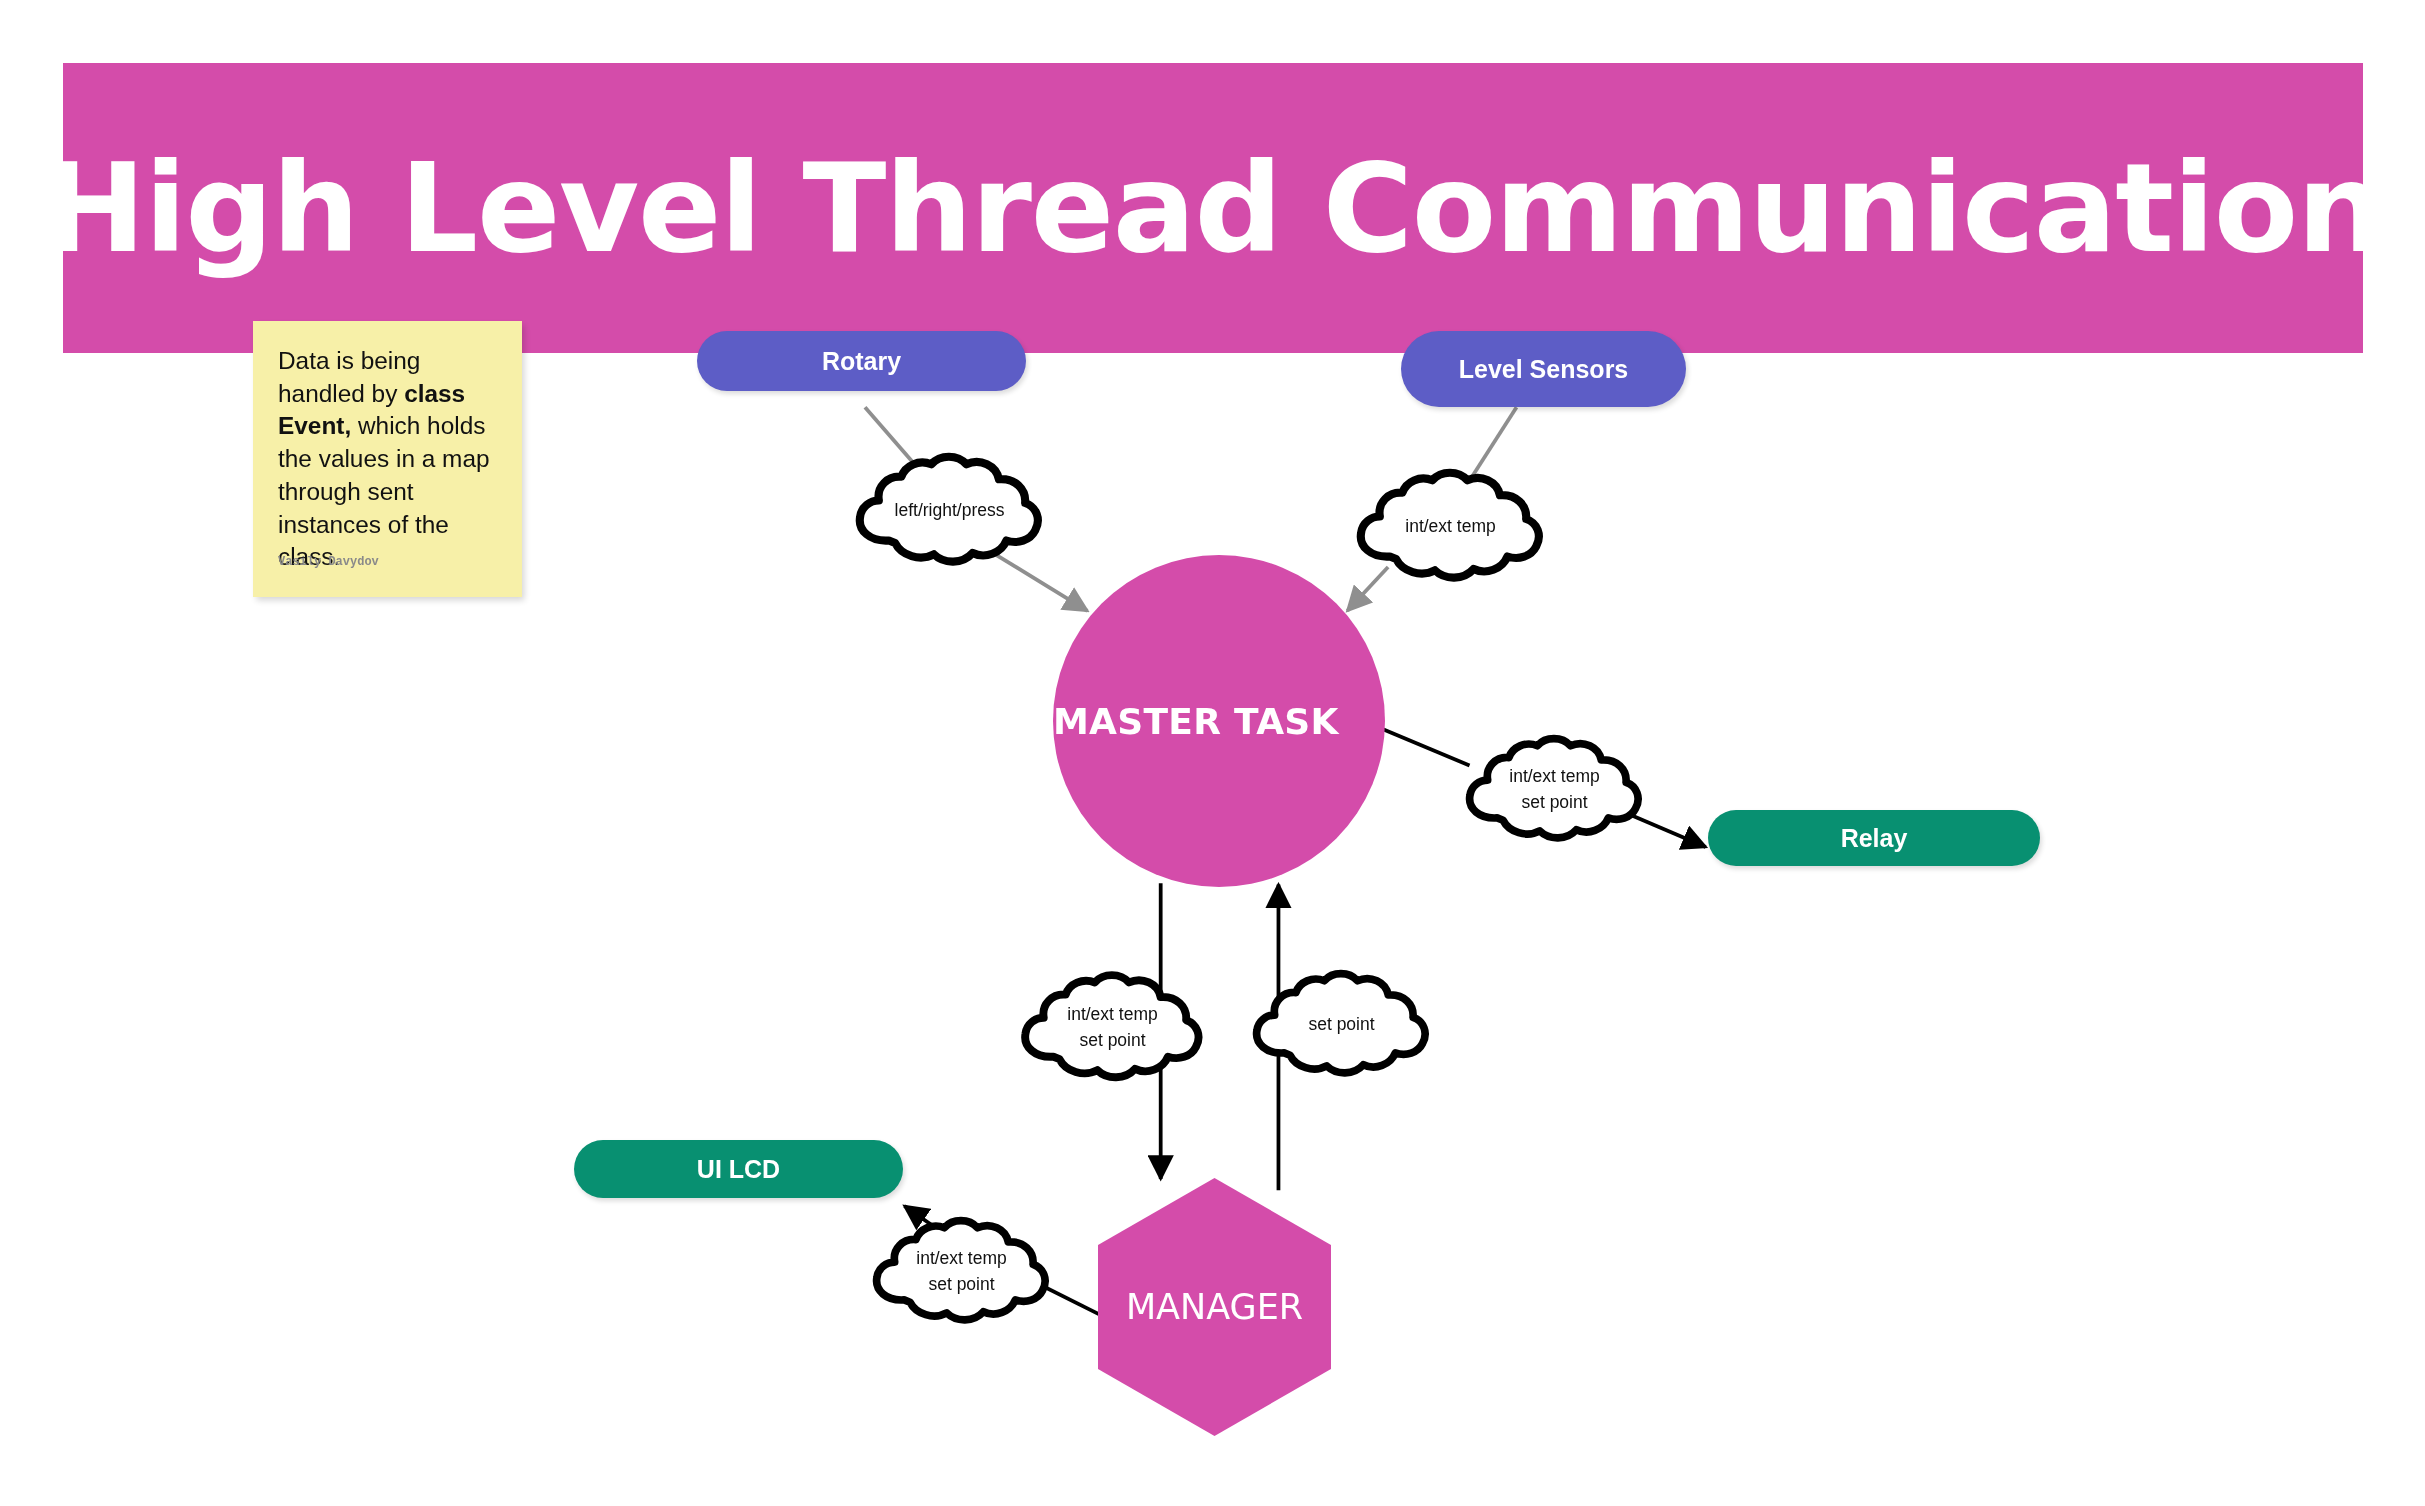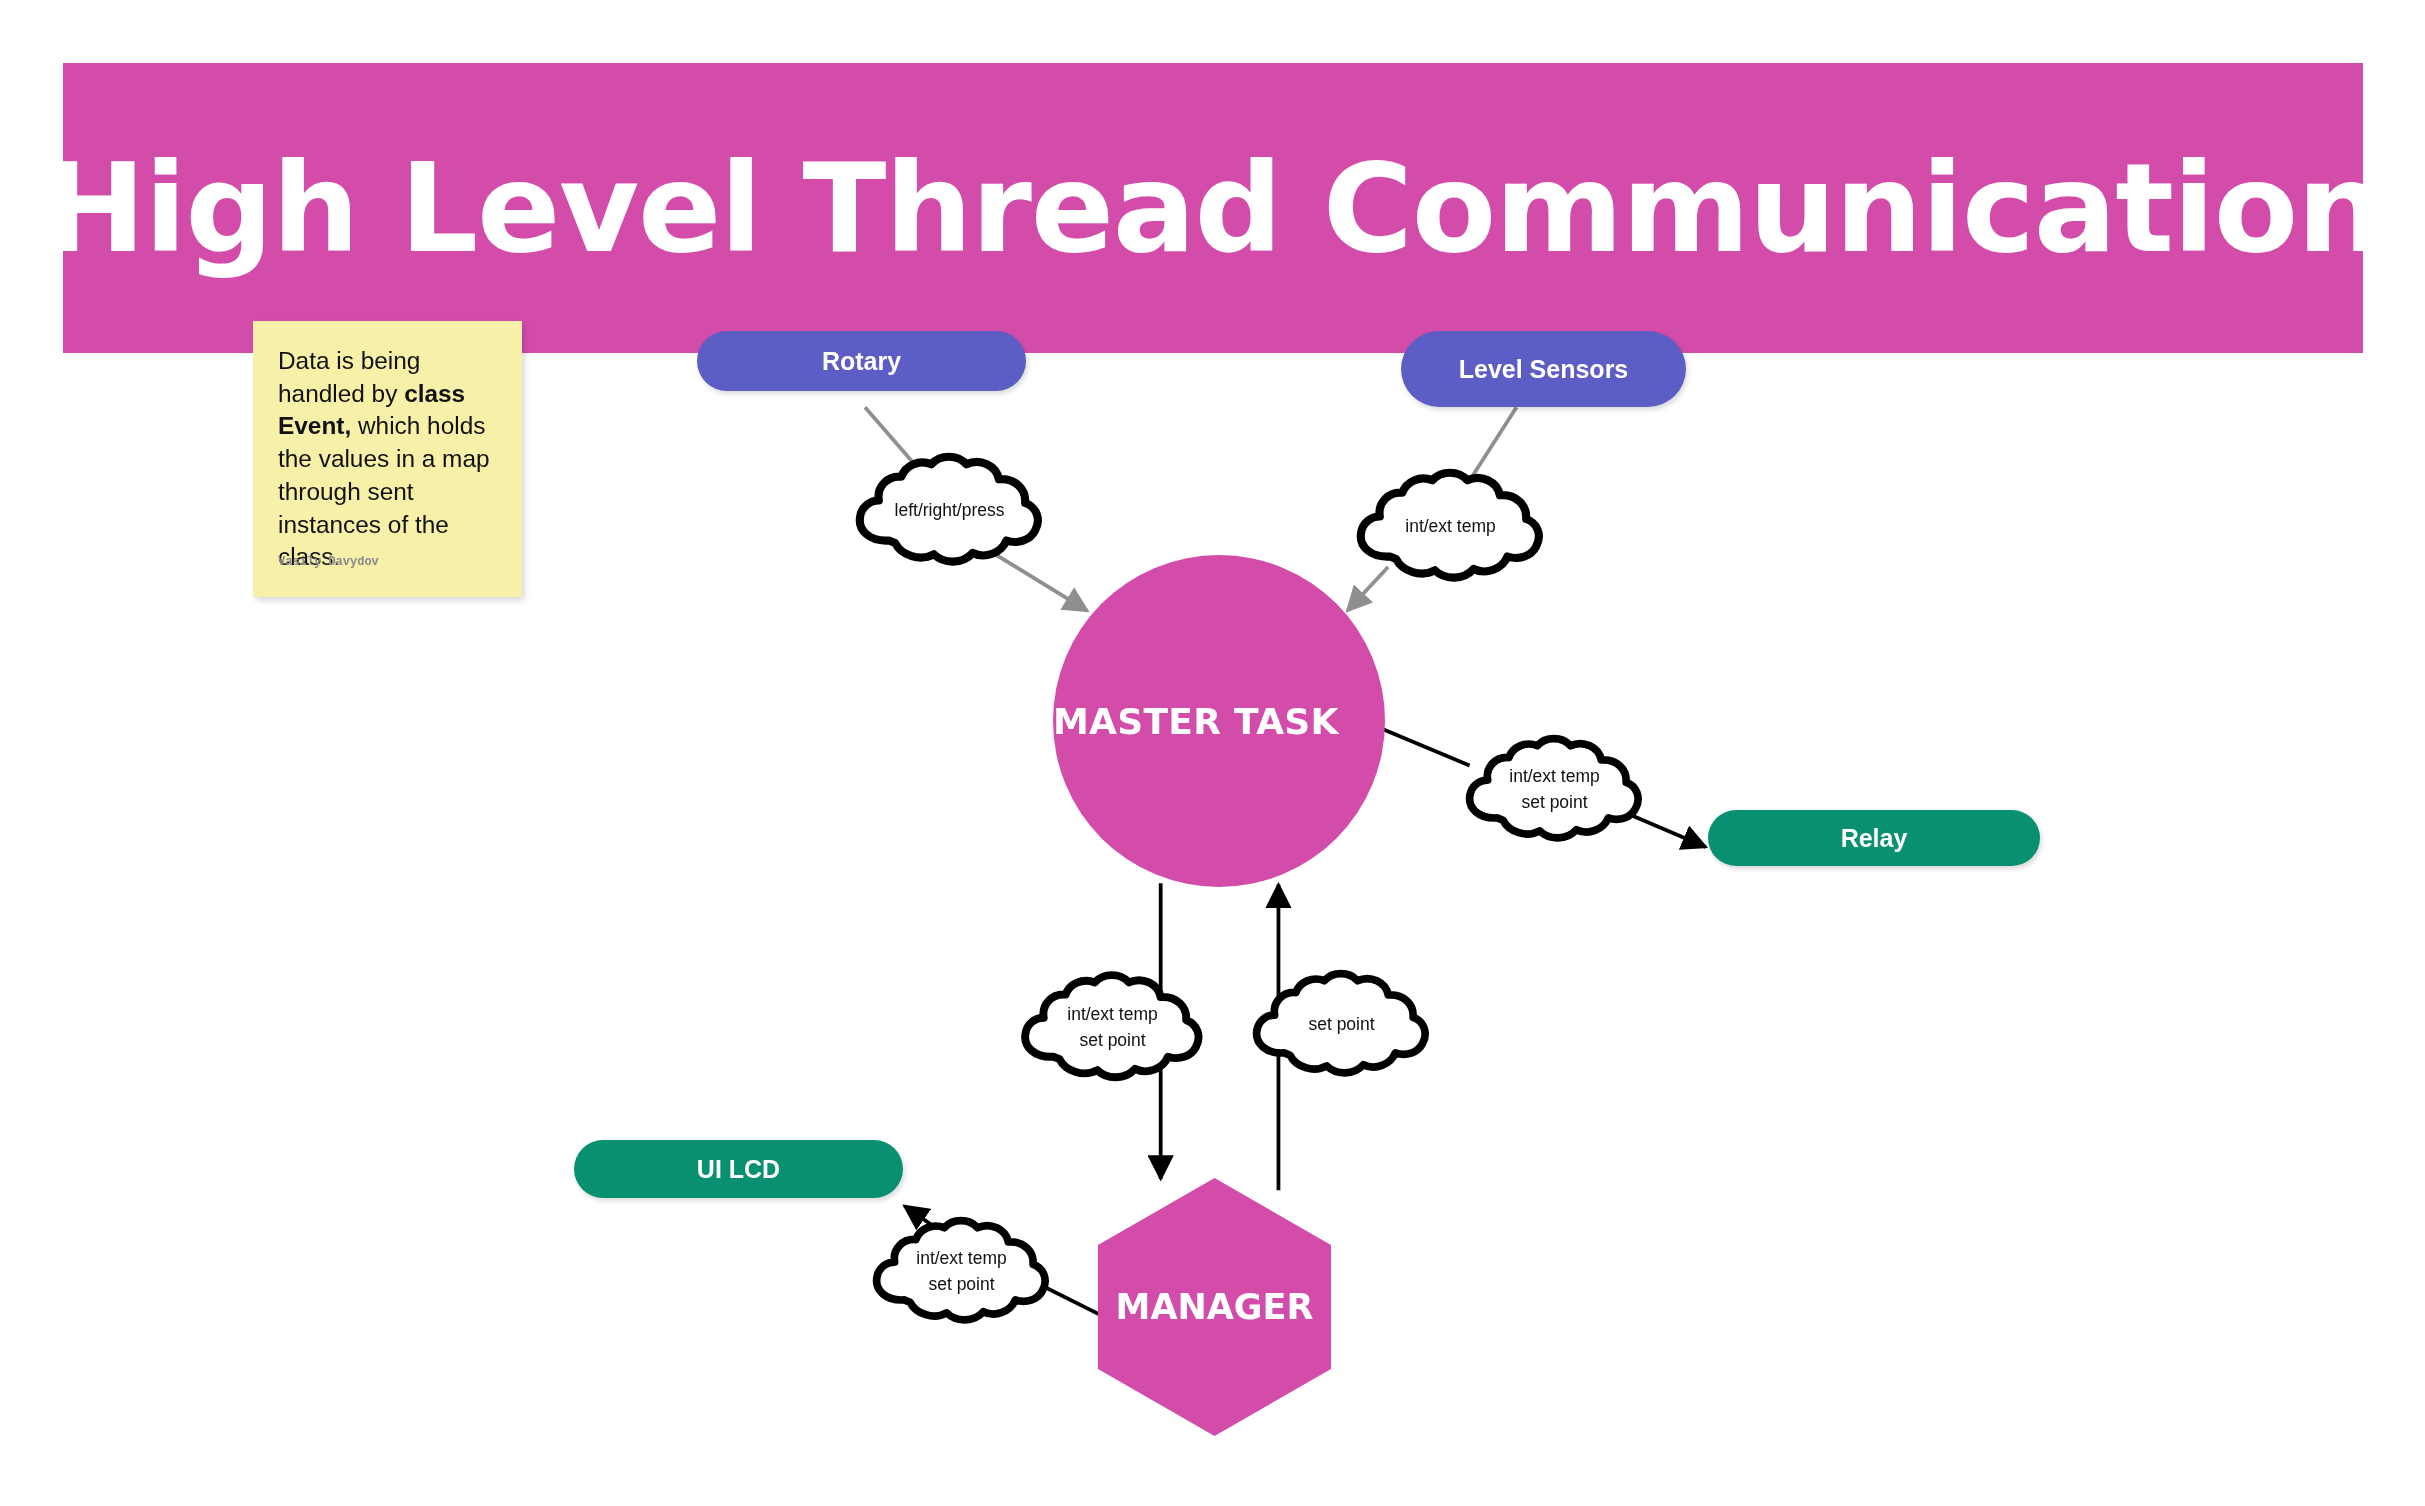--- a/index.html
+++ b/index.html
@@ -111,21 +111,21 @@
     top: 1178px;
     width: 233px;
     height: 258px;
     background: #d44caa;
     clip-path: polygon(50% 0%, 100% 26%, 100% 74%, 50% 100%, 0% 74%, 0% 26%);
     display: flex;
     align-items: center;
     justify-content: center;
     color: #ffffff;
     font-family: "DejaVu Sans", sans-serif;
-    font-weight: 700;
+    font-weight: 400;
     font-size: 35px;
   }
 
   
   .cloud {
     position: absolute;
     display: flex;
     align-items: center;
     justify-content: center;
     text-align: center;

